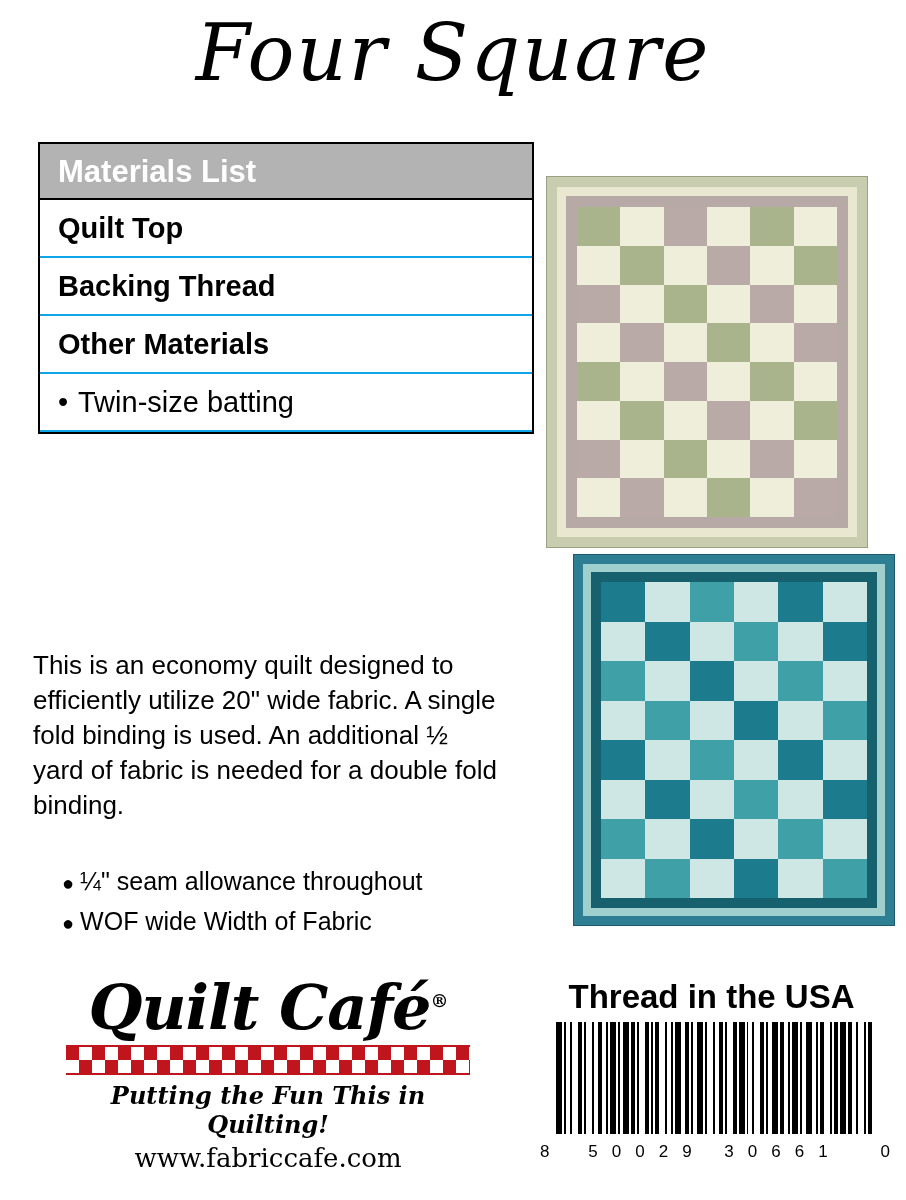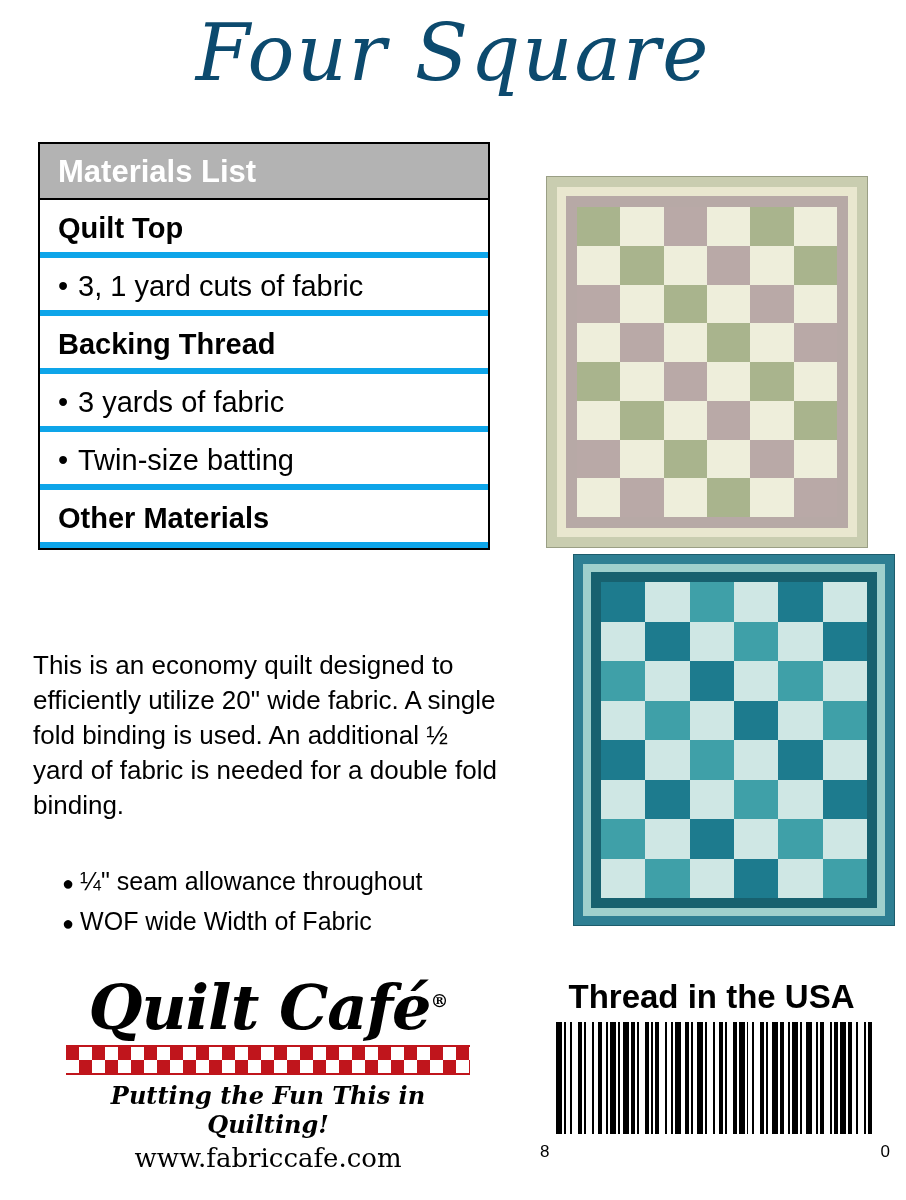--- a/index.html
+++ b/index.html
@@ -20,46 +20,46 @@
   .title {
     position: absolute;
     top: 8px;
     left: 0;
     width: 906px;
     text-align: center;
     font-family: "DejaVu Serif", serif;
     font-size: 78px;
     font-weight: normal;
     letter-spacing: 2px;
-    color: #0c4a6e;
+    color: #000000;
     font-style: italic;
   }
 
   
   .materials {
     position: absolute;
     left: 38px;
     top: 142px;
-    width: 452px;
+    width: 496px;
     border: 2px solid #000;
     box-sizing: border-box;
   }
   .materials .hdr {
     background: #b3b3b3;
     color: #ffffff;
     font-size: 31px;
     font-weight: bold;
     padding: 8px 0 9px 18px;
     border-bottom: 2px solid #000;
     box-sizing: border-box;
     height: 56px;
     line-height: 40px;
   }
   .materials .row {
-    border-bottom: 6px solid #0ea5e9;
+    border-bottom: 2px solid #0ea5e9;
     padding: 8px 0 9px 18px;
     font-size: 29px;
     line-height: 40px;
     box-sizing: border-box;
     height: 58px;
   }
   .materials .row.last { border-bottom: none; }
   .materials .row.head { font-weight: bold; }
   .materials .row .bullet { display: inline-block; width: 20px; }
 
@@ -248,34 +248,28 @@
 <body>
 
 <div class="title">Four Square</div>
 
 <div class="materials">
   <div class="hdr">Materials List</div>
 
   <div class="row head">
     <span>Quilt Top</span>
   </div>
-  <div class="row">
-    <span class="bullet">•</span><span>3, 1 yard cuts of fabric</span>
-  </div>
   <div class="row head">
     <span>Backing Thread</span>
   </div>
-  <div class="row">
-    <span class="bullet">•</span><span>3 yards of fabric</span>
+  <div class="row head">
+    <span>Other Materials</span>
   </div>
   <div class="row">
     <span class="bullet">•</span><span>Twin-size batting</span>
-  </div>
-  <div class="row head">
-    <span>Other Materials</span>
   </div>
 </div>
 
 <div class="para">This is an economy quilt designed to efficiently utilize 20" wide fabric. A single fold binding is used. An additional ½ yard of fabric is needed for a double fold binding.</div>
 
 <div class="bullets">
   <div>
     <span class="dot">●</span><span>¼" seam allowance throughout</span>
   </div>
   <div>
@@ -501,14 +495,15 @@
       <i style="width: 1.9875px; background: rgb(0, 0, 0);"></i>
       <i style="width: 5.9625px; background: transparent;"></i>
       <i style="width: 1.9875px; background: rgb(0, 0, 0);"></i>
       <i style="width: 1.9875px; background: transparent;"></i>
       <i style="width: 3.975px; background: rgb(0, 0, 0);"></i>
       <i style="width: 1.9875px; background: transparent;"></i>
     </div>
 </div>
 <div class="barcode-digits">
   <span>8</span>
+  <span class="mid">50029 30661</span>
   <span>0</span>
 </div>
 
 </body></html>

